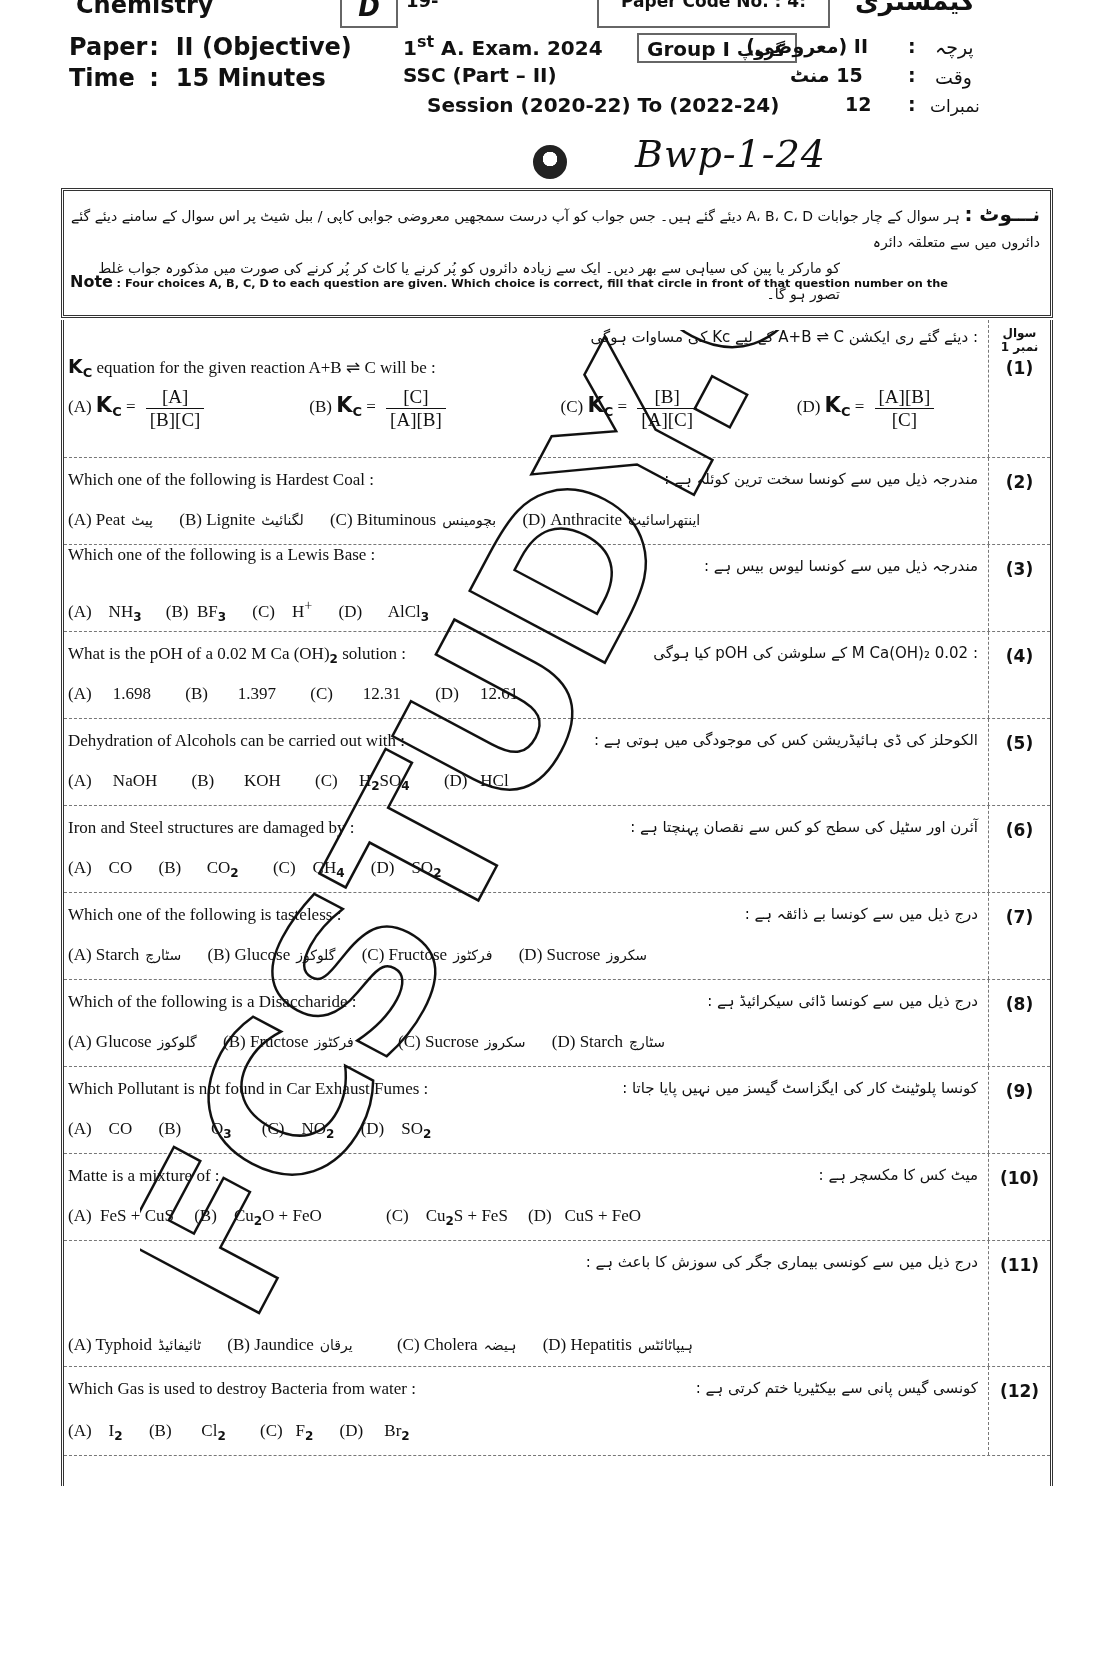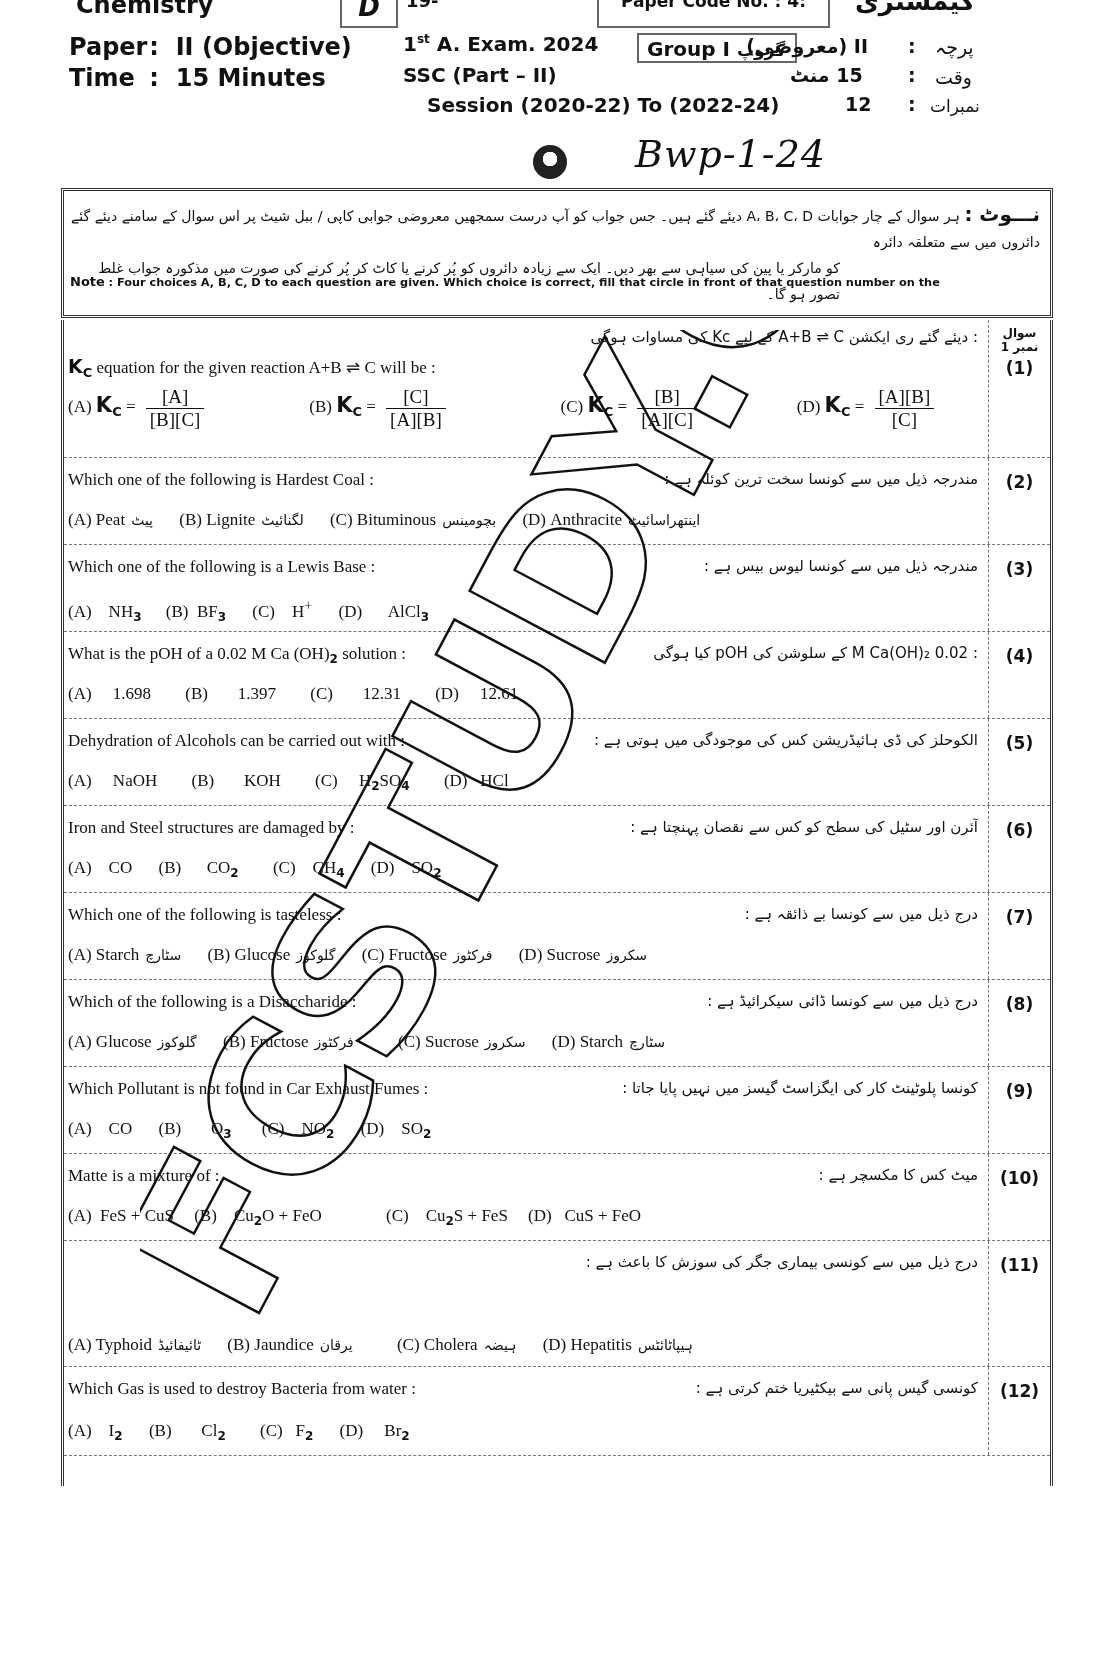--- a/index.html
+++ b/index.html
@@ -21,21 +21,21 @@
 
   .logo { position: absolute; left: 533px; top: 145px; width: 34px; height: 34px; border-radius: 50%; background: radial-gradient(circle at 50% 40%, #fff 0 30%, #222 32% 100%); border: 2px solid #222; }
   .hand { position: absolute; left: 635px; top: 132px; font-family: "DejaVu Serif", serif; font-style: italic; font-size: 38px; letter-spacing: 1px; font-weight: normal; }
 
   
   .note-box { position: absolute; left: 61px; top: 188px; width: 992px; height: 130px; border: 3px double #333; }
   .note-urdu { position: absolute; right: 10px; top: 10px; width: 970px; font-size: 14px; line-height: 26px; text-align: right; }
   .note-urdu .head { font-size: 20px; font-weight: bold; }
   .note-urdu .l2 { display: block; padding-right: 200px; }
   .note-en { position: absolute; left: 6px; top: 82px; width: 980px; font-family: "DejaVu Sans", sans-serif; font-size: 11.3px; line-height: 17px; }
-  .note-en .nh { font-size: 13px; font-weight: bold; }
+  .note-en .nh { font-size: 16px; font-weight: bold; }
   .note-en .l2 { display: block; text-align: center; font-weight: bold; }
   .note-en .l1 { font-weight: bold; }
 
   
   .qtable { position: absolute; left: 61px; top: 320px; width: 992px; height: 1346px; border-left: 3px double #333; border-right: 3px double #333; }
   .qrow { position: absolute; left: 0; width: 986px; border-bottom: 1px dashed #777; }
   .numcol { position: absolute; right: 0; top: 0; bottom: 0; width: 62px; border-left: 1px dashed #777; text-align: center; font-family: "DejaVu Sans", sans-serif; font-weight: bold; font-size: 17px; padding-top: 14px; }
   .q-en { position: absolute; left: 4px; font-size: 17px; }
   .q-ur { position: absolute; right: 72px; font-size: 15px; direction: rtl; font-family: "DejaVu Sans", sans-serif; }
   .opts { position: absolute; left: 4px; font-size: 17px; }
@@ -65,21 +65,21 @@
   <div class="sans" style="font-size:26px;text-align:center;line-height:26px;font-style:italic;">D</div>
 </div>
 <div class="abs sans" style="left:406px;top:-10px;font-size:18px;">19-</div>
 
 <div class="codebox" style="left:597px;top:-8px;width:233px;height:36px;">
   <div class="sans" style="font-size:17px;text-align:center;line-height:18px;">Paper Code No. : 4:</div>
 </div>
 <div class="abs urdu" style="left:855px;top:-14px;font-size:26px;font-weight:bold;">کیمسٹری</div>
 
 <div class="abs sans hdr-mid" style="left:403px;top:32px;">
-  <span>1</span><sup style="font-size:12px;">st</sup> <span>A. Exam. 2024</span>
+  <span>1</span><sup style="font-size:16px;">st</sup> <span>A. Exam. 2024</span>
 </div>
 <div class="group-box sans">
   <span>Group I</span>
   <span class="urdu" style="font-size:17px;">گروپ</span>
 </div>
 <div class="abs sans hdr-mid" style="left:403px;top:63px;">SSC (Part – II)</div>
 <div class="abs sans hdr-mid" style="left:427px;top:93px;">Session (2020-22) To (2022-24)</div>
 
 <div class="abs sans hdr-right urdu" style="left:762px;top:35px;width:106px;text-align:left;">II (معروضی)</div>
 <div class="abs sans hdr-right" style="left:908px;top:35px;">:</div>
@@ -132,21 +132,21 @@
     <div class="opts" style="top:52px;">
       <span class="o"><span>(A)</span> <span>Peat</span><span class="u">پیٹ</span></span>
       <span class="o"><span>(B)</span> <span>Lignite</span><span class="u">لگنائیٹ</span></span>
       <span class="o"><span>(C)</span> <span>Bituminous</span><span class="u">بچومینس</span></span>
       <span class="o"><span>(D)</span> <span>Anthracite</span><span class="u">اینتھراسائیٹ</span></span>
     </div>
   </div>
 
   <div class="qrow" style="top:225px;height:87px;">
     <div class="numcol">(3)</div>
-    <div class="q-en" style="top:12px;text-align:right;">Which one of the following is a Lewis Base  :</div>
+    <div class="q-en" style="top:0;text-align:right;">Which one of the following is a Lewis Base  :</div>
     <div class="q-ur" style="top:12px;">مندرجہ ذیل میں سے کونسا لیوس بیس ہے :</div>
     <div class="opts" style="top:52px;">
       <span class="o" style="margin-right:20px;"><span>(A)</span> &nbsp;&nbsp;&nbsp;<span>NH</span><sub>3</sub></span>
       <span class="o"><span>(B)</span> &nbsp;<span>BF</span><sub>3</sub></span>
       <span class="o"><span>(C)</span> &nbsp;&nbsp;&nbsp;<span>H</span><sup>+</sup></span>
       <span class="o"><span>(D)</span> &nbsp;&nbsp;&nbsp;&nbsp;&nbsp;<span>AlCl</span><sub>3</sub></span>
     </div>
   </div>
 
   <div class="qrow" style="top:312px;height:87px;">

